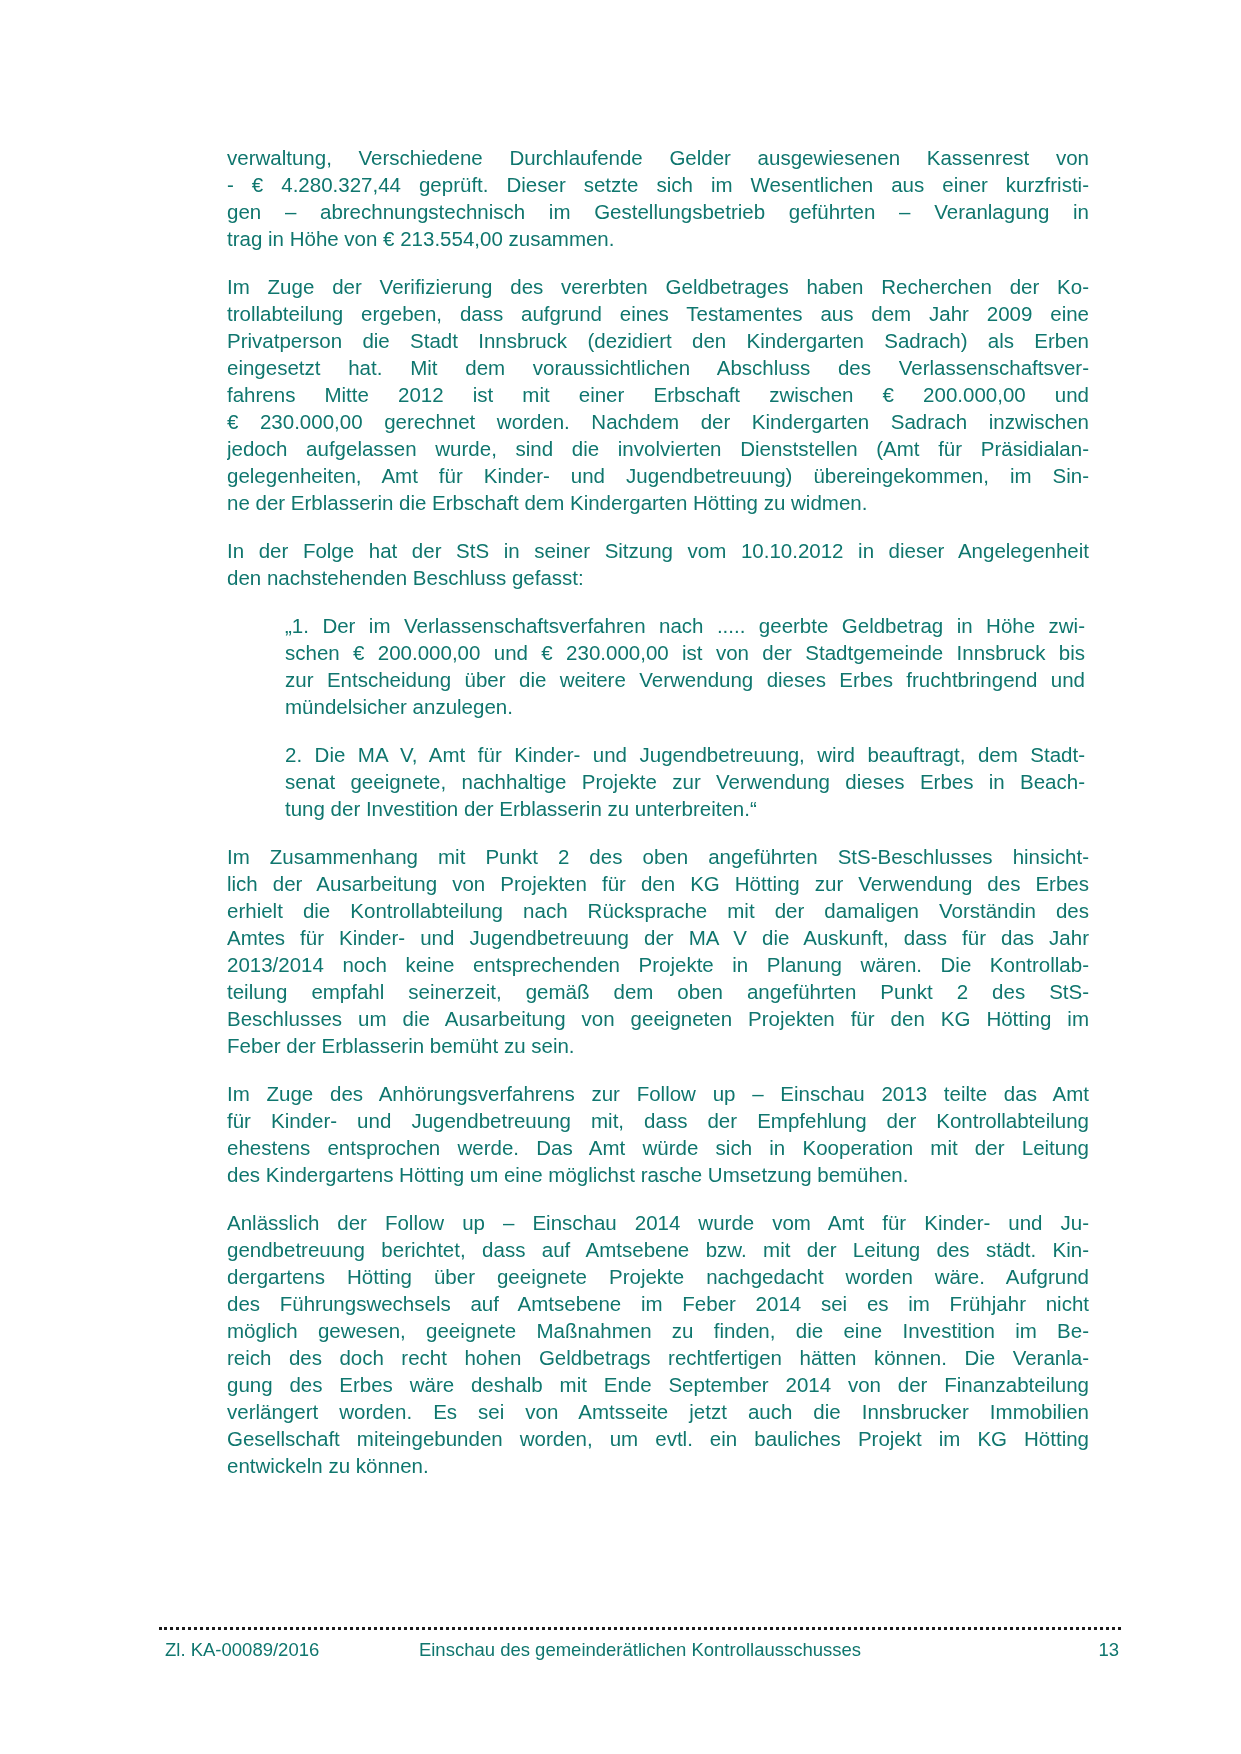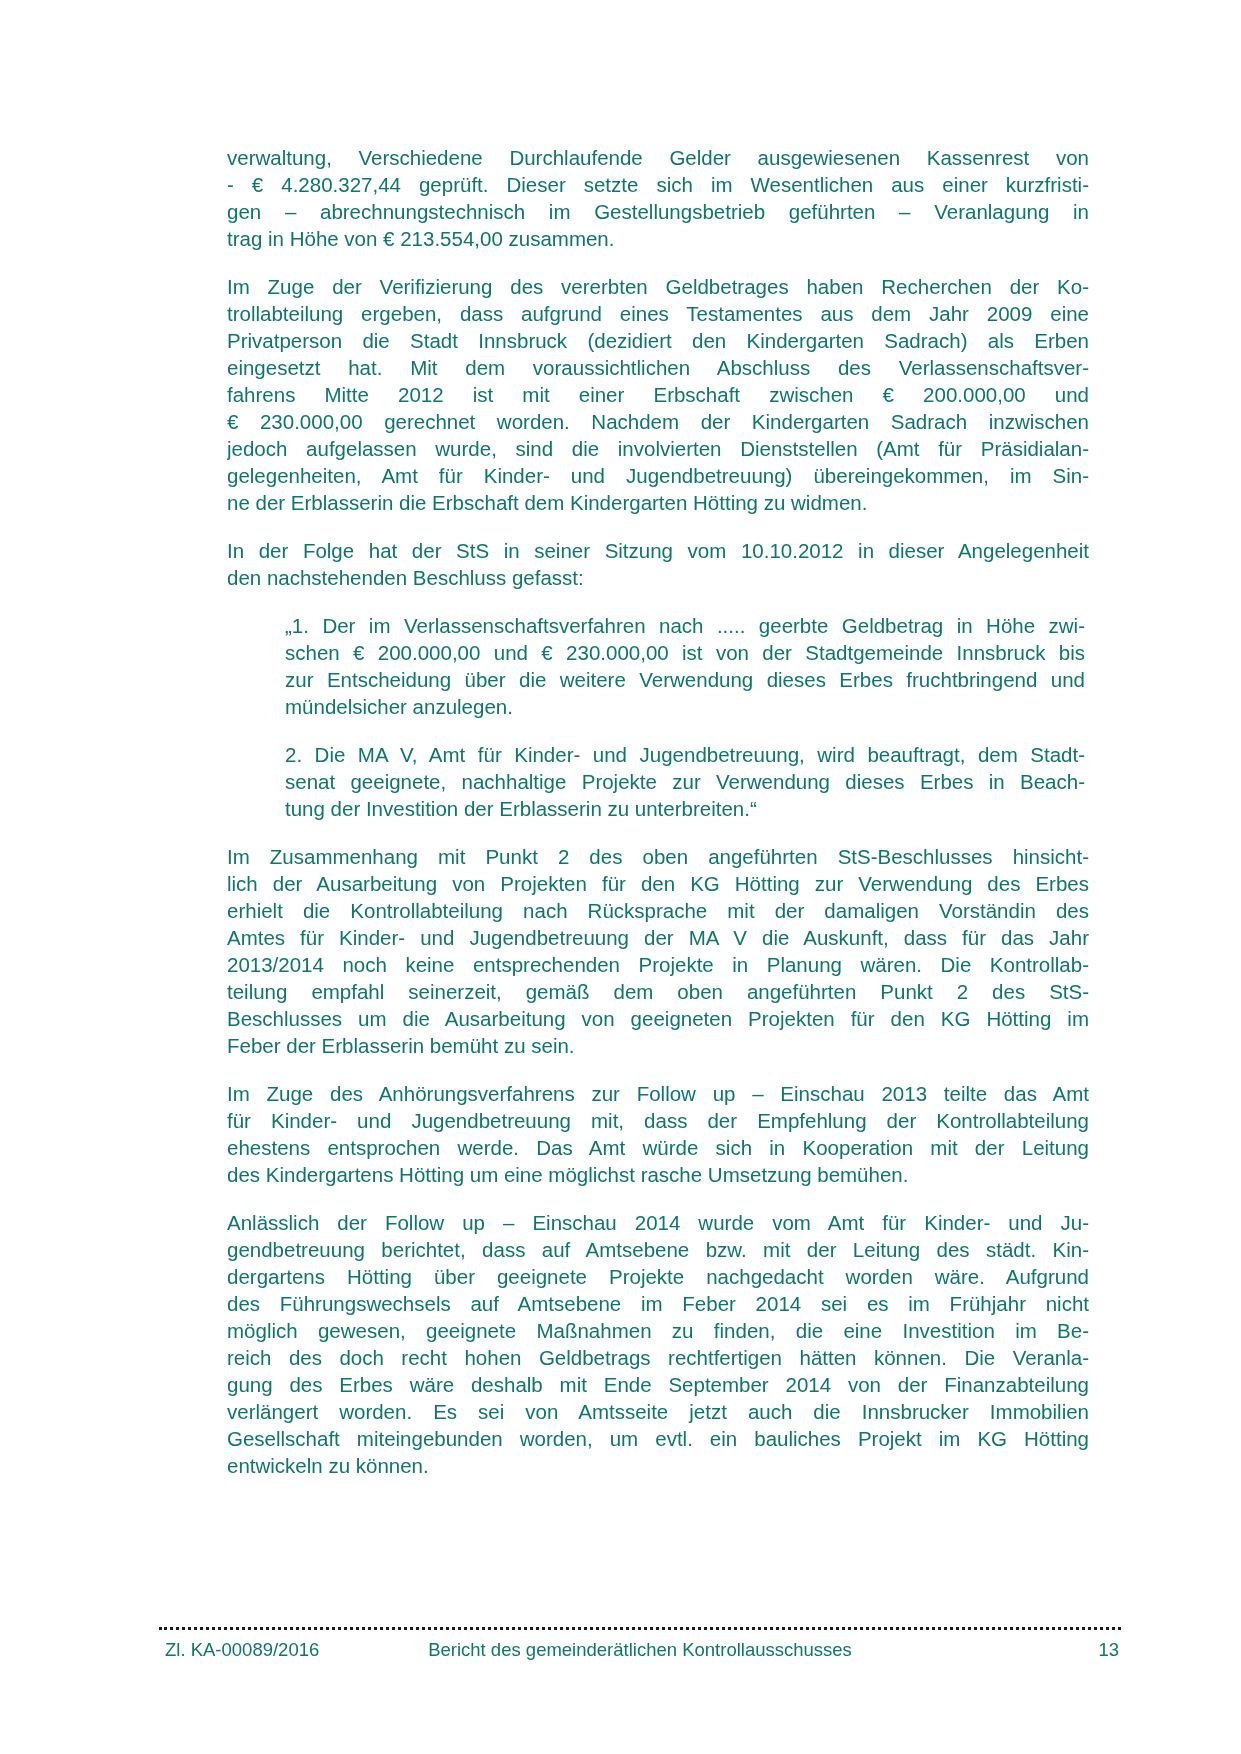--- a/index.html
+++ b/index.html
@@ -117,17 +117,17 @@
         <div class="line j">verlängert worden. Es sei von Amtsseite jetzt auch die Innsbrucker Immobilien</div>
         <div class="line j">Gesellschaft miteingebunden worden, um evtl. ein bauliches Projekt im KG Hötting</div>
         <div class="line">entwickeln zu können.</div>
       </div>
     </div>
 
   <div class="footer">
     <div class="footer-rule"></div>
     <div class="footer-row">
       <span class="f-left">Zl. KA-00089/2016</span>
-      <span class="f-center">Bericht des gemeinderätlichen Kontrollausschusses</span>
+      <span class="f-center">Einschau des gemeinderätlichen Kontrollausschusses</span>
       <span class="f-right">13</span>
     </div>
   </div>
 </div>
 
 </body></html>

